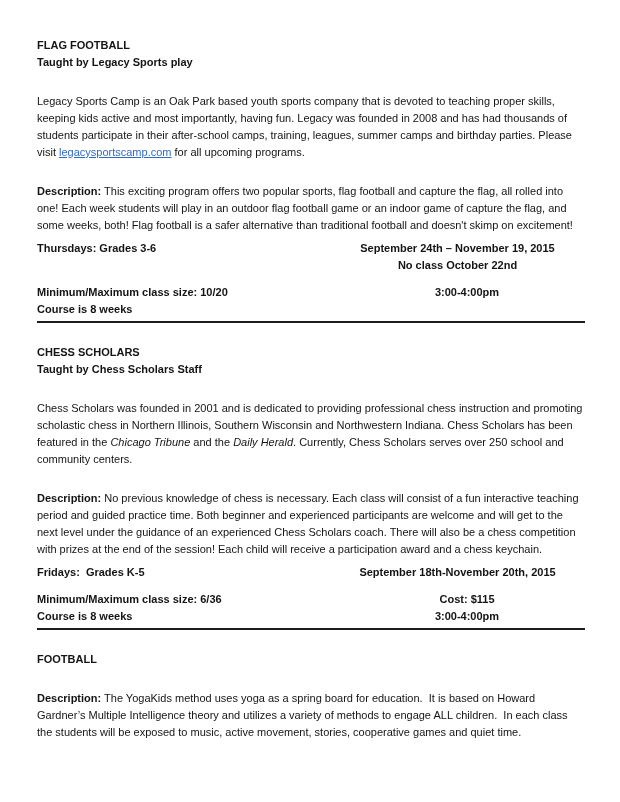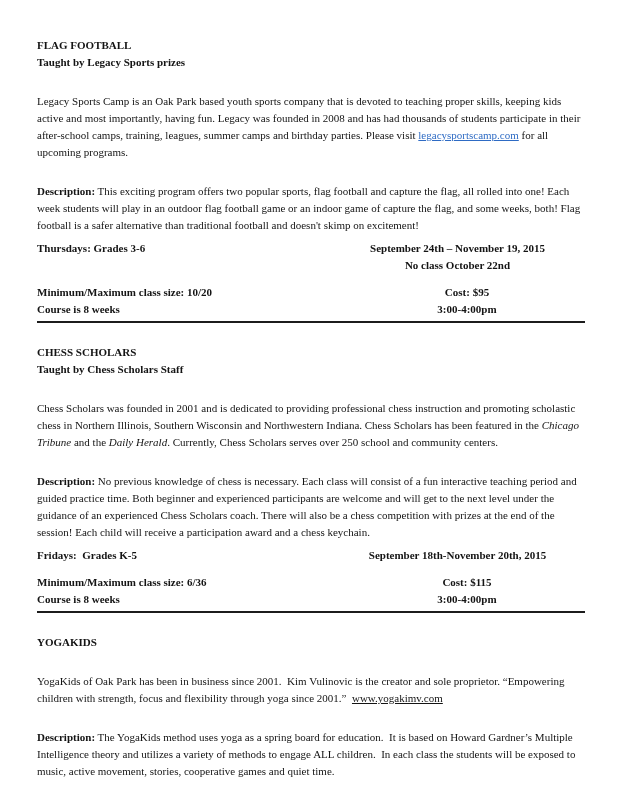--- a/index.html
+++ b/index.html
@@ -6,21 +6,21 @@
   html, body { background: var(--background, #ffffff); }
   body {
     width: 620px;
     height: 802px;
     overflow: hidden;
   }
   .page {
     width: 620px;
     height: 590px;
     padding: 37px 35px 0 37px;
-    font-family: Liberation Serif, serif;
+    font-family: Liberation Sans, sans-serif;
     font-size: 11px;
     line-height: 17px;
     color: var(--text, #141414);
   }
   .program-title, .program-instructor {
     font-size: 11px;
     line-height: 17px;
     font-weight: bold;
   }
   .para {
@@ -45,40 +45,39 @@
   }
   section + section { margin-top: 21px; }
 </style>
 </head>
 <body>
 
 <div class="page">
 
   <section>
     <h1 class="program-title">FLAG FOOTBALL</h1>
-    <h2 class="program-instructor">Taught by Legacy Sports prizes</h2>
+    <h2 class="program-instructor">Taught by Legacy Sports play</h2>
     <p class="para"><span>Legacy Sports Camp is an Oak Park based youth sports company that is devoted to teaching proper skills, keeping kids active and most importantly, having fun. Legacy was founded in 2008 and has had thousands of students participate in their after-school camps, training, leagues, summer camps and birthday parties. Please visit </span><a class="link">legacysportscamp.com</a><span> for all upcoming programs.</span></p>
     <p class="para"><span class="bold">Description:</span><span> This exciting program offers two popular sports, flag football and capture the flag, all rolled into one! Each week students will play in an outdoor flag football game or an indoor game of capture the flag, and some weeks, both! Flag football is a safer alternative than traditional football and doesn't skimp on excitement!</span></p>
     <div class="schedule">
       <div class="sched-row">
         <div class="sched-col-left">
           <p>Thursdays: Grades 3-6</p>
         </div>
         <div class="sched-col-right">
           <p>September 24th – November 19, 2015</p>
           <p>No class October 22nd</p>
         </div>
       </div>
       <div class="sched-row">
         <div class="sched-col-left">
           <p>Minimum/Maximum class size: 10/20</p>
           <p>Course is 8 weeks</p>
         </div>
         <div class="sched-col-right">
-          <p>Cost: $95</p>
           <p>3:00-4:00pm</p>
         </div>
       </div>
     </div>
     <hr class="divider">
   </section>
 
   <section>
     <h1 class="program-title">CHESS SCHOLARS</h1>
     <h2 class="program-instructor">Taught by Chess Scholars Staff</h2>
@@ -101,18 +100,17 @@
         <div class="sched-col-right">
           <p>Cost: $115</p>
           <p>3:00-4:00pm</p>
         </div>
       </div>
     </div>
     <hr class="divider">
   </section>
 
   <section>
-    <h1 class="program-title">YOGAKIDS</h1>
-    <p class="para"><span>YogaKids of Oak Park has been in business since 2001.  Kim Vulinovic is the creator and sole proprietor. “Empowering children with strength, focus and flexibility through yoga since 2001.”  </span><a class="link-dark">www.yogakimv.com</a></p>
+    <h1 class="program-title">FOOTBALL</h1>
     <p class="para"><span class="bold">Description:</span><span> The YogaKids method uses yoga as a spring board for education.  It is based on Howard Gardner’s Multiple Intelligence theory and utilizes a variety of methods to engage ALL children.  In each class the students will be exposed to music, active movement, stories, cooperative games and quiet time.</span></p>
   </section>
 
 </div>
 
 </body></html>

